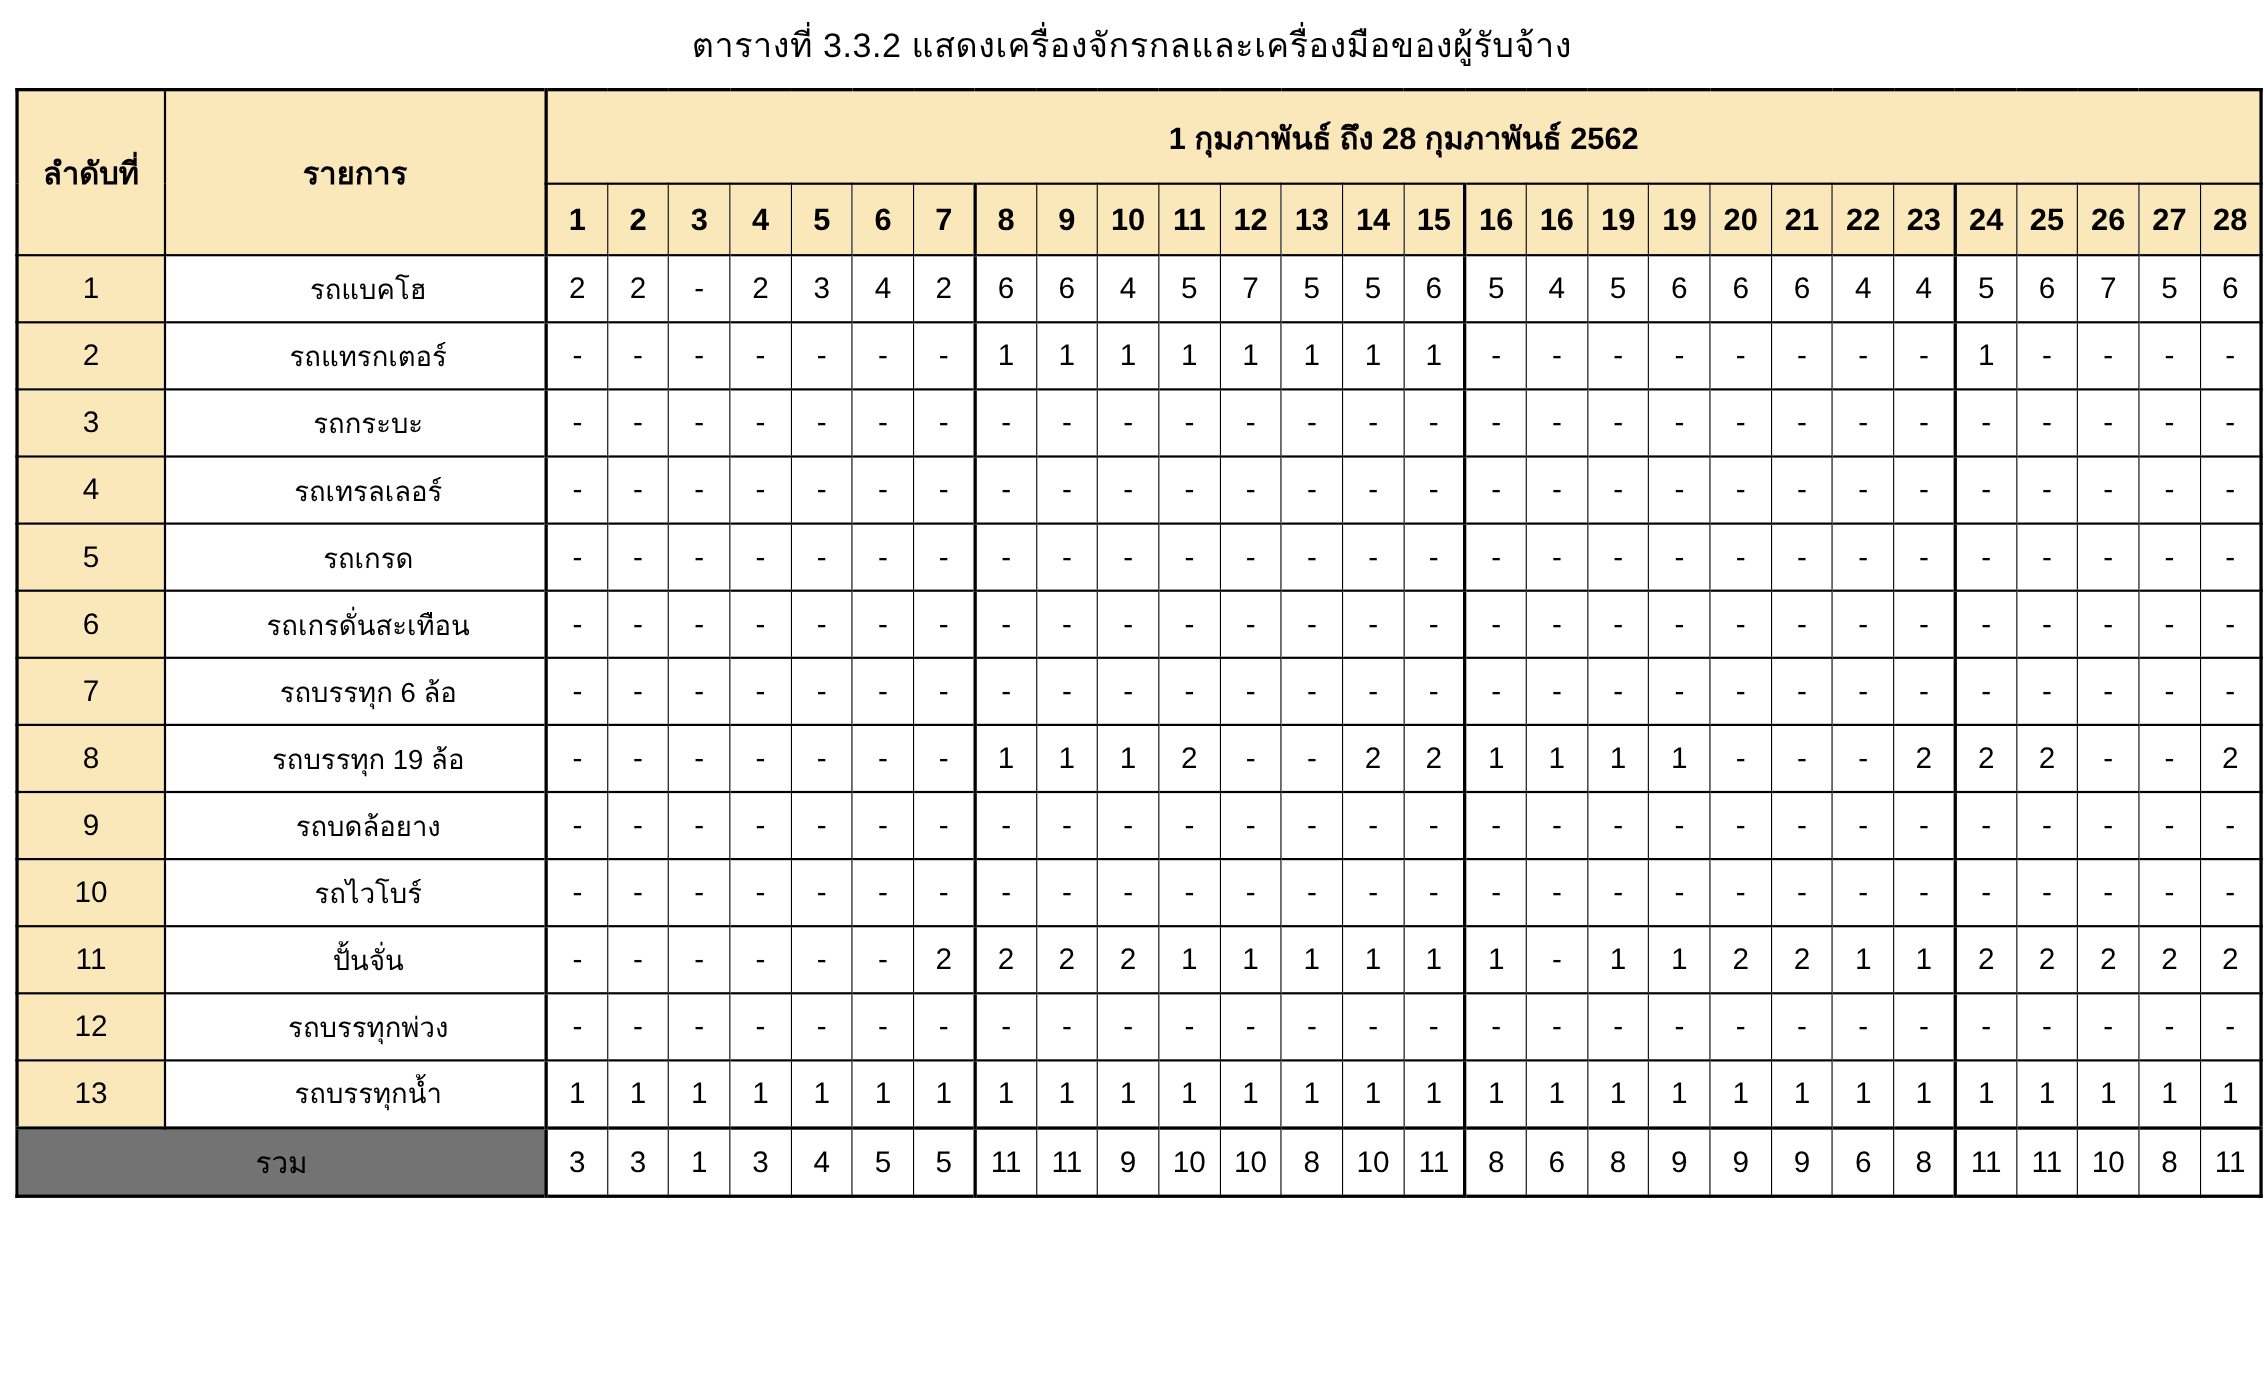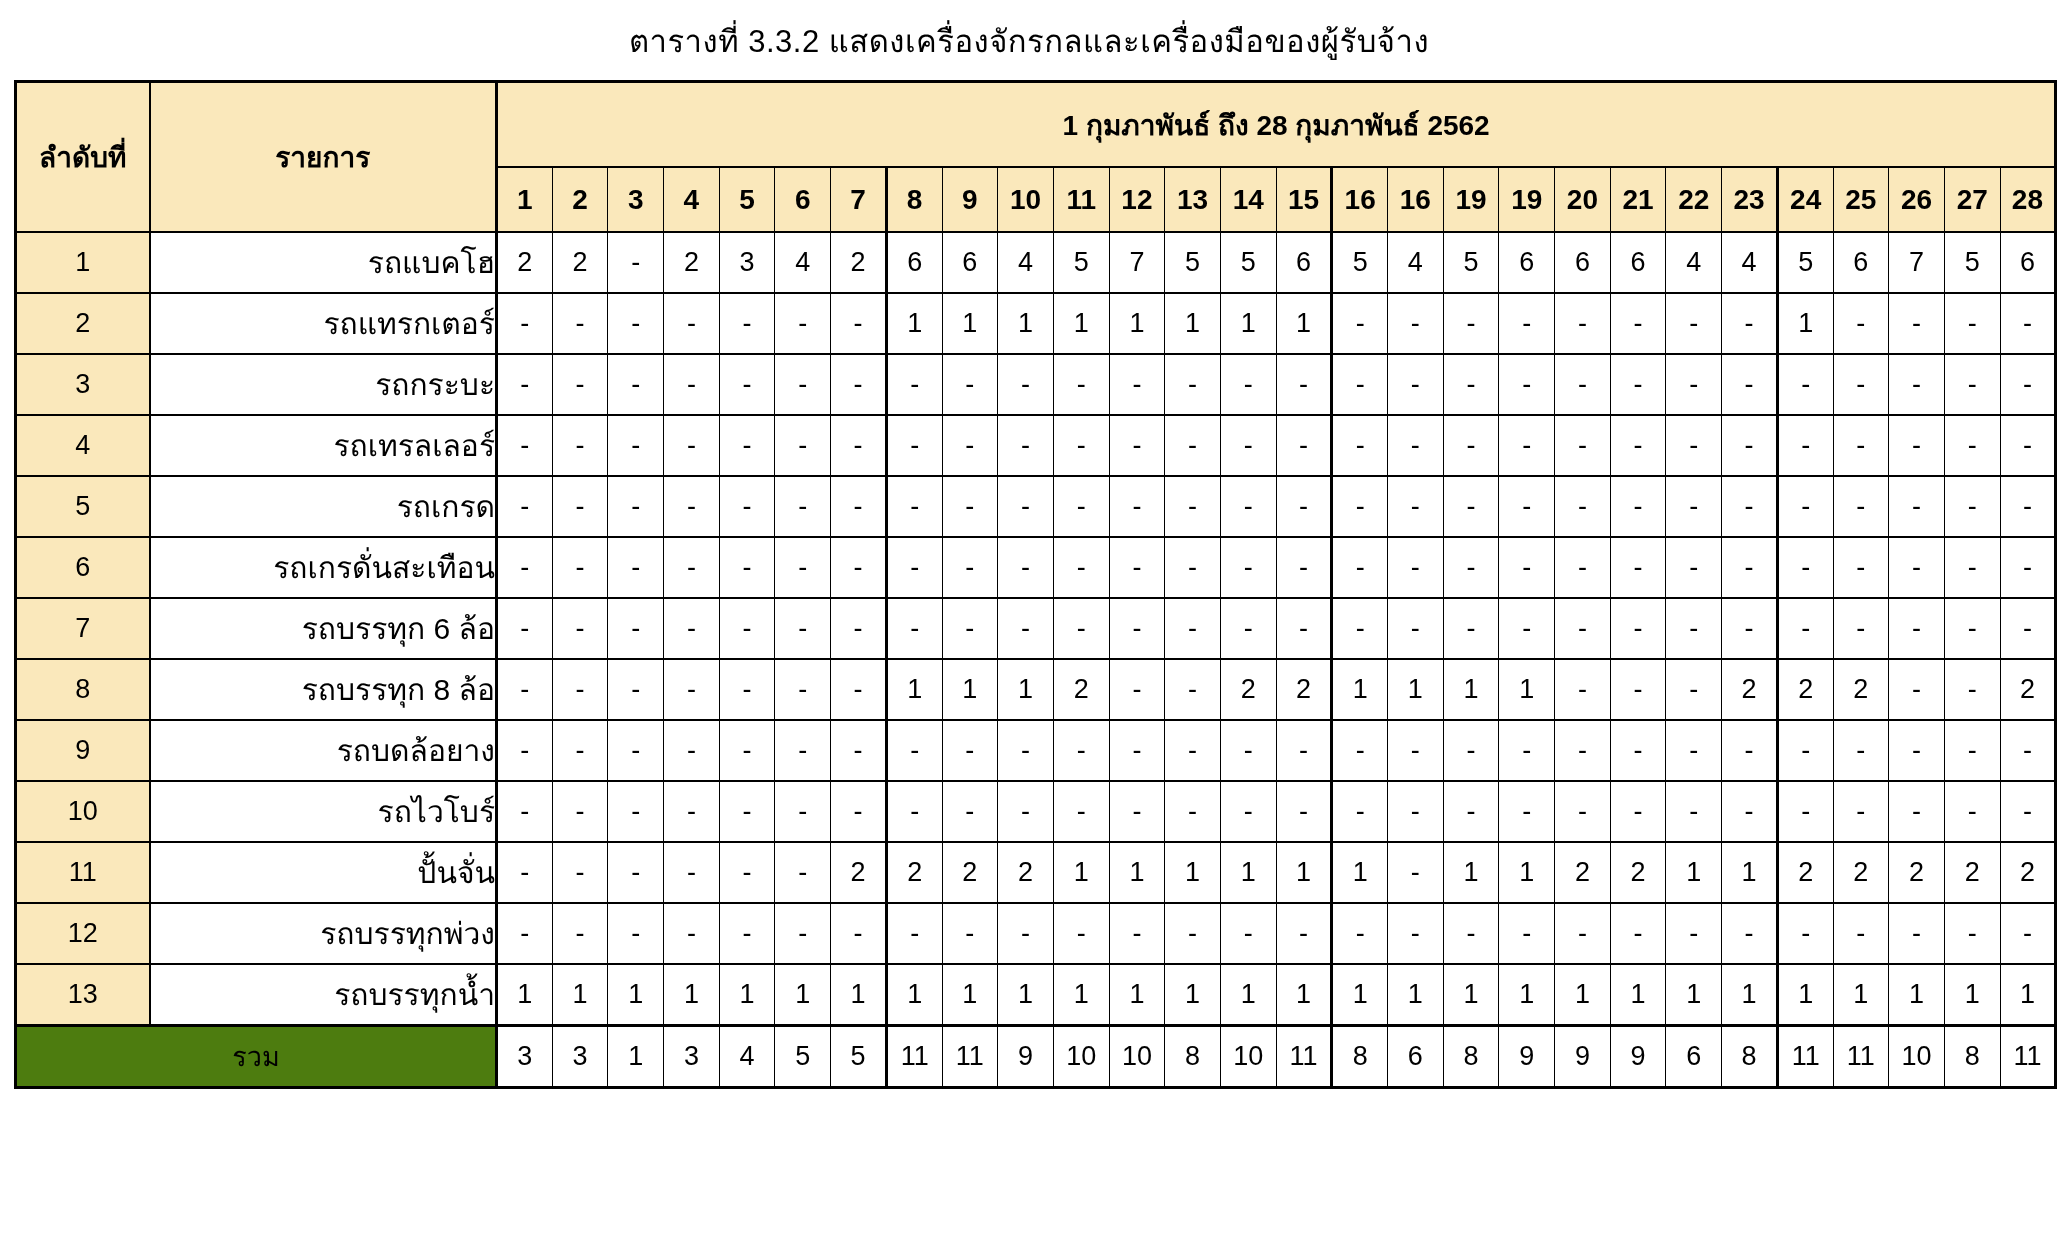--- a/index.html
+++ b/index.html
@@ -44,31 +44,31 @@
   }
   tr.hdr-period th{height:83px;font-size:28px;text-align:center;}
   tr.hdr-days th{height:63px;font-size:28px;}
   th.merged-head{border-right-width:2px;}
   tbody tr{height:61px;}
   td.no-cell{
     background:#FAE8BB;
     border-right-width:2px;
   }
   td.item-cell{
-    text-align:right;
+    text-align:center;
     padding-left:24px;
     border-right-width:3px;
-    font-size:30px;
+    font-size:25px;
   }
   th.item-head{border-right-width:3px;}
   .wk{border-right-width:3px;}
   tr.total-row{height:62px;}
   tr.total-row td{border-top-width:3px;}
   td.total-label{
-    background:#4d7c0f;
+    background:#737373;
     border-right-width:3px;
   }
 </style>
 </head>
 <body>
 
 <div class="page-title">ตารางที่ 3.3.2 แสดงเครื่องจักรกลและเครื่องมือของผู้รับจ้าง</div>
 
 <table class="machinery">
   <colgroup id="cols">
@@ -360,21 +360,21 @@
         <td class="value-cell">-</td>
         <td class="value-cell wk">-</td>
         <td class="value-cell">-</td>
         <td class="value-cell">-</td>
         <td class="value-cell">-</td>
         <td class="value-cell">-</td>
         <td class="value-cell">-</td>
       </tr>
       <tr>
         <td class="no-cell">8</td>
-        <td class="item-cell">รถบรรทุก 8 ล้อ</td>
+        <td class="item-cell">รถบรรทุก 19 ล้อ</td>
         <td class="value-cell">-</td>
         <td class="value-cell">-</td>
         <td class="value-cell">-</td>
         <td class="value-cell">-</td>
         <td class="value-cell">-</td>
         <td class="value-cell">-</td>
         <td class="value-cell wk">-</td>
         <td class="value-cell">1</td>
         <td class="value-cell">1</td>
         <td class="value-cell">1</td>

